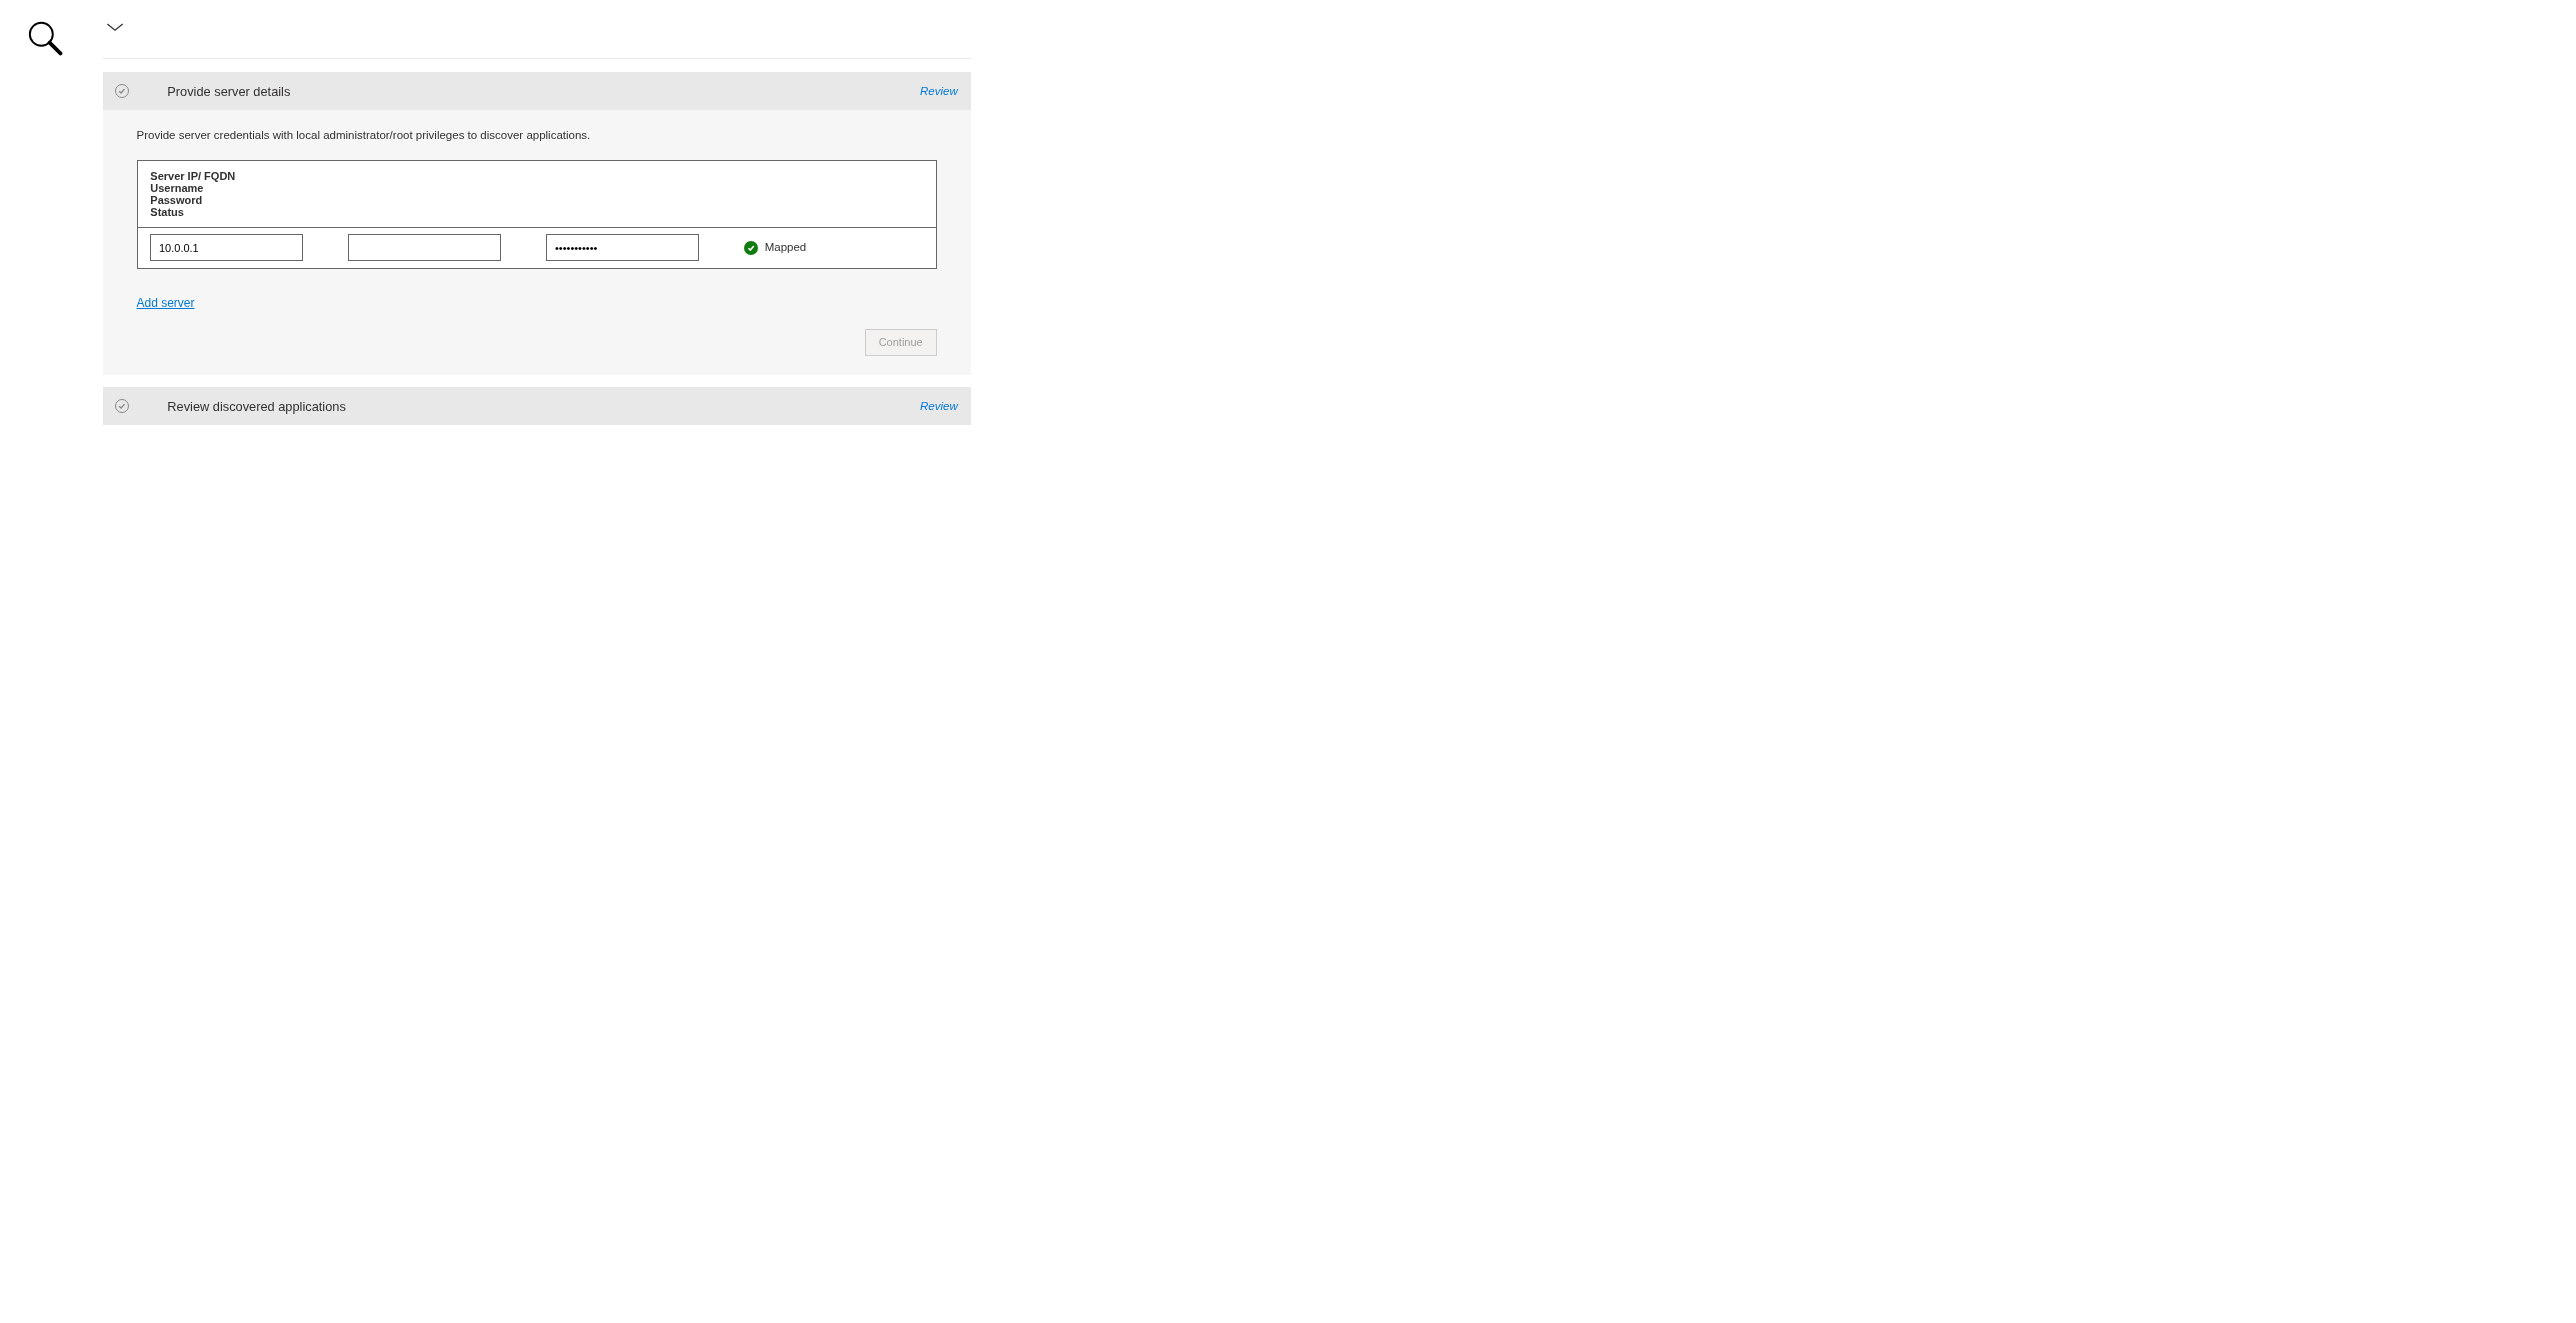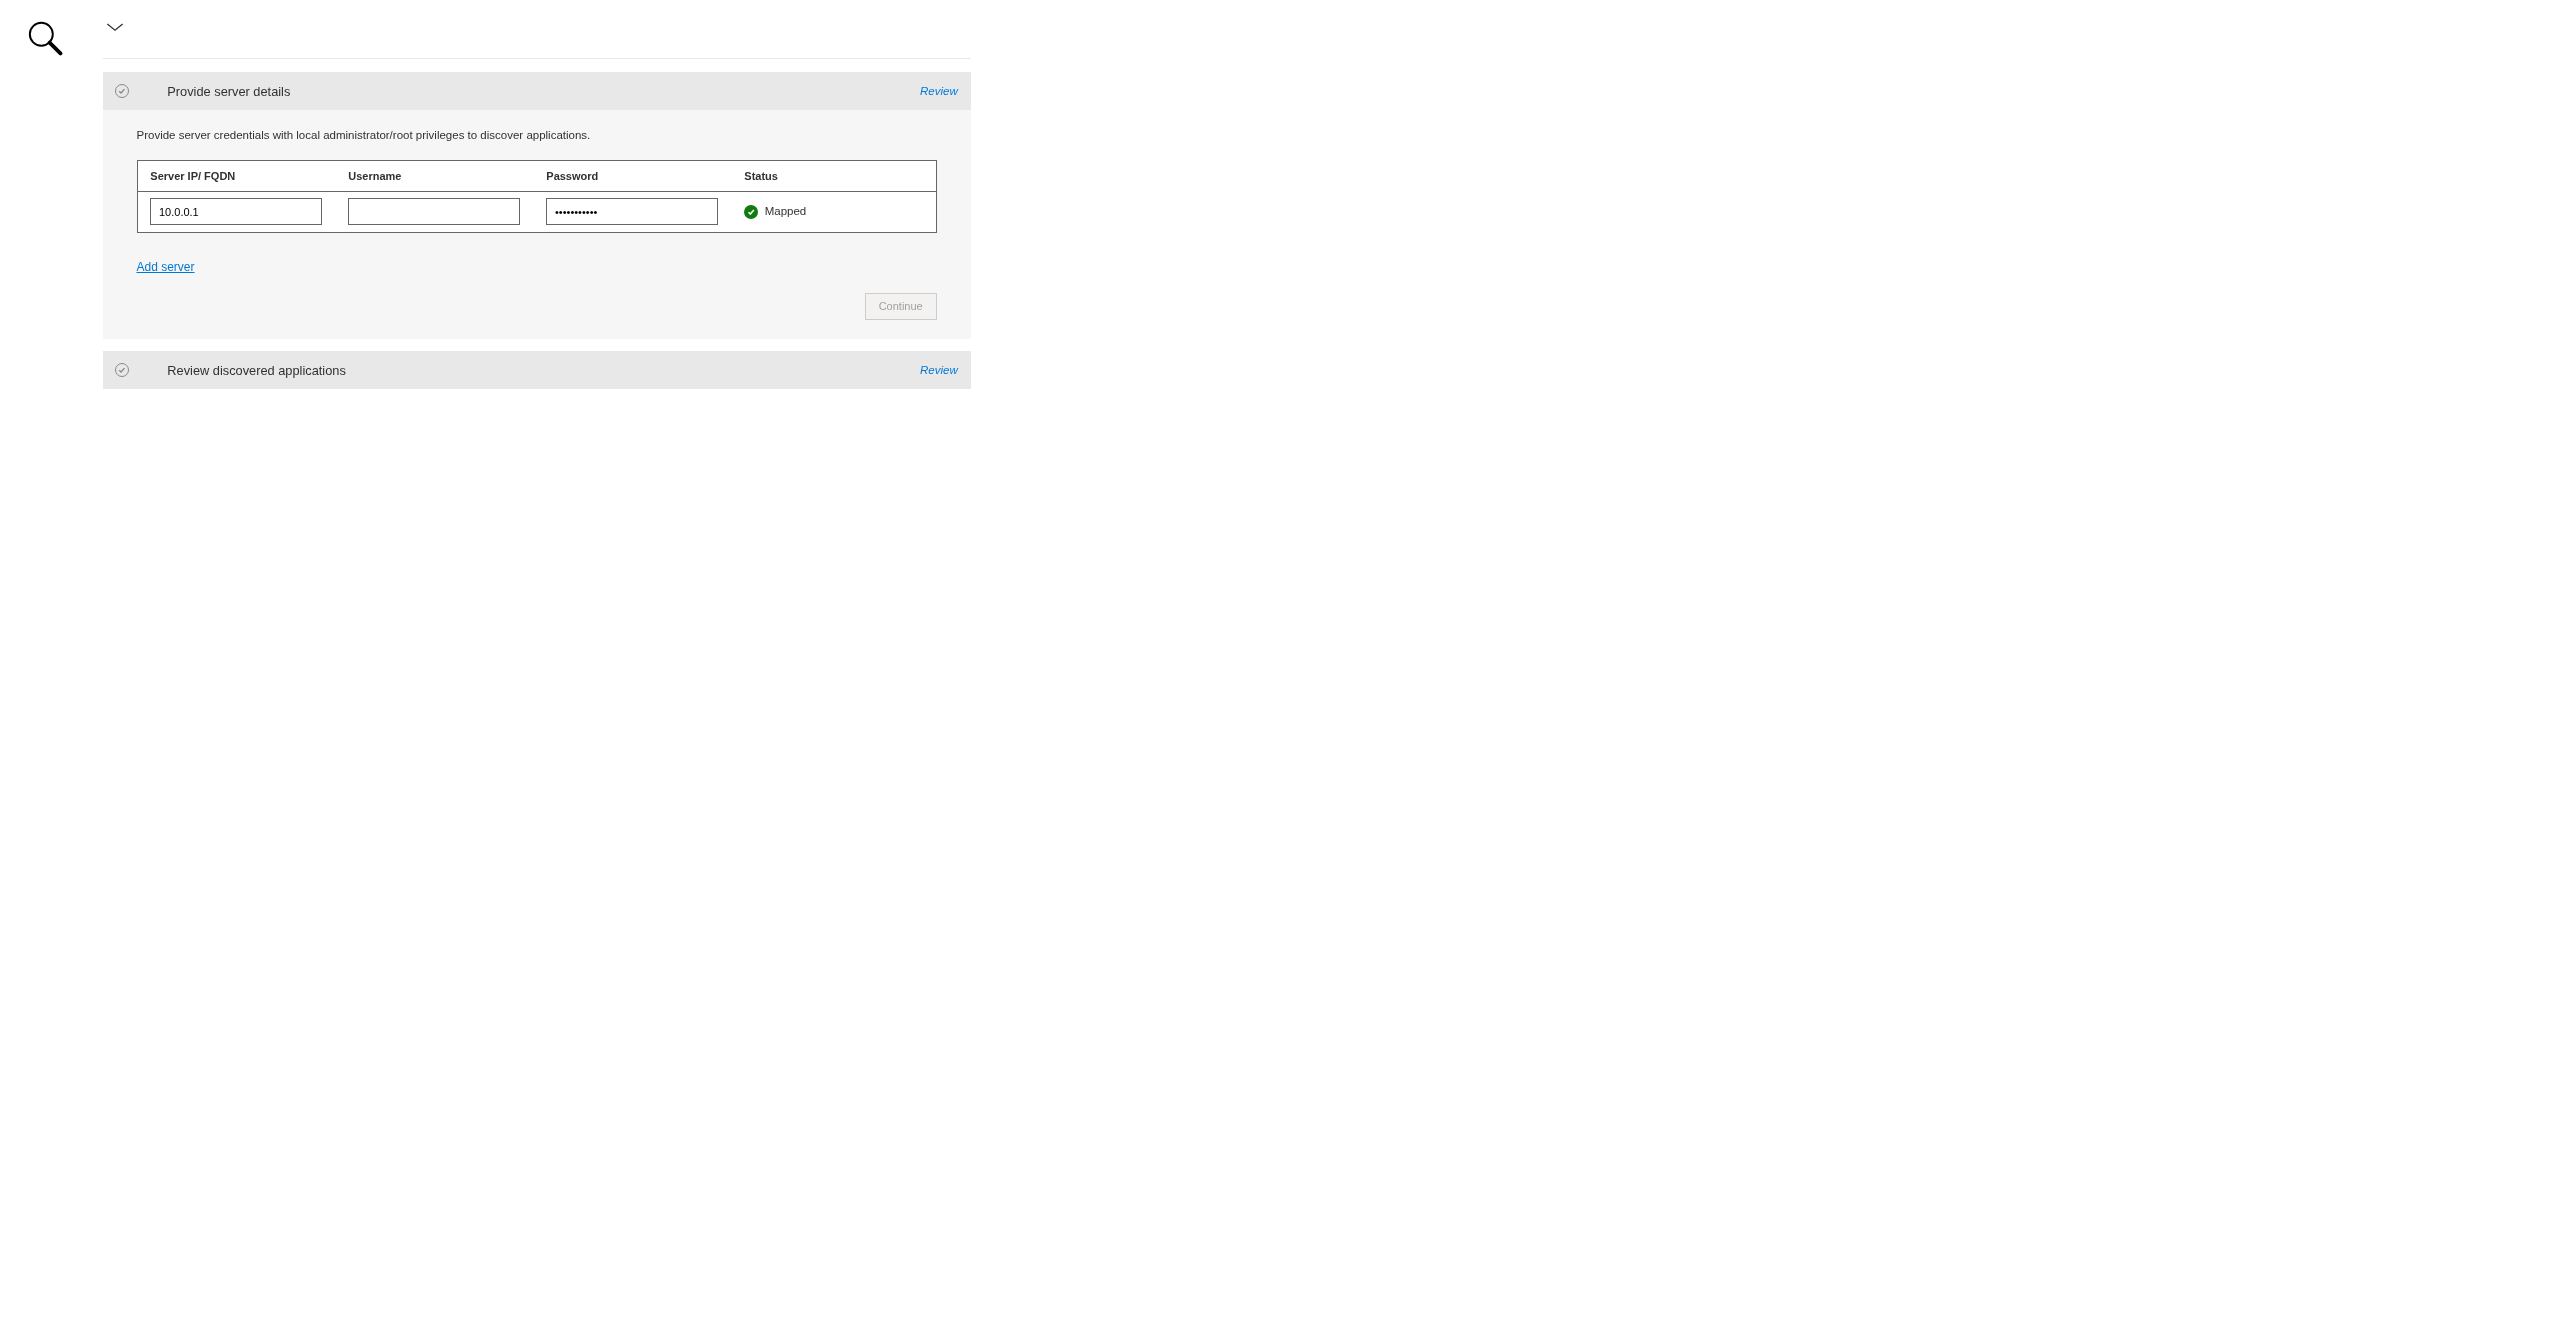--- a/index.html
+++ b/index.html
@@ -113,37 +113,38 @@
     }
     .server-table {
       background: #ffffff;
       border: 0.6px solid #666;
       width: 100%;
     }
     .table-header {
       display: flex;
       border-bottom: 0.6px solid #666;
       padding: 9px 12.8px;
+      flex-direction: column;
     }
     .table-header div {
       font-weight: 600;
       font-size: 11px;
       color: #323130;
     }
     .table-row {
       display: flex;
       padding: 6.4px 12.8px;
       align-items: center;
     }
     .col-ip { width: 198px; }
     .col-user { width: 198px; }
     .col-pass { width: 198px; }
     .col-status { flex: 1; }
     .field-input {
-      width: 172px;
+      width: 153px;
       height: 27px;
       border: 0.6px solid #666;
       padding: 0 7.7px;
       font-size: 11px;
       font-family: inherit;
       background: #fff;
     }
     .status-cell {
       display: flex;
       align-items: flex-start;

